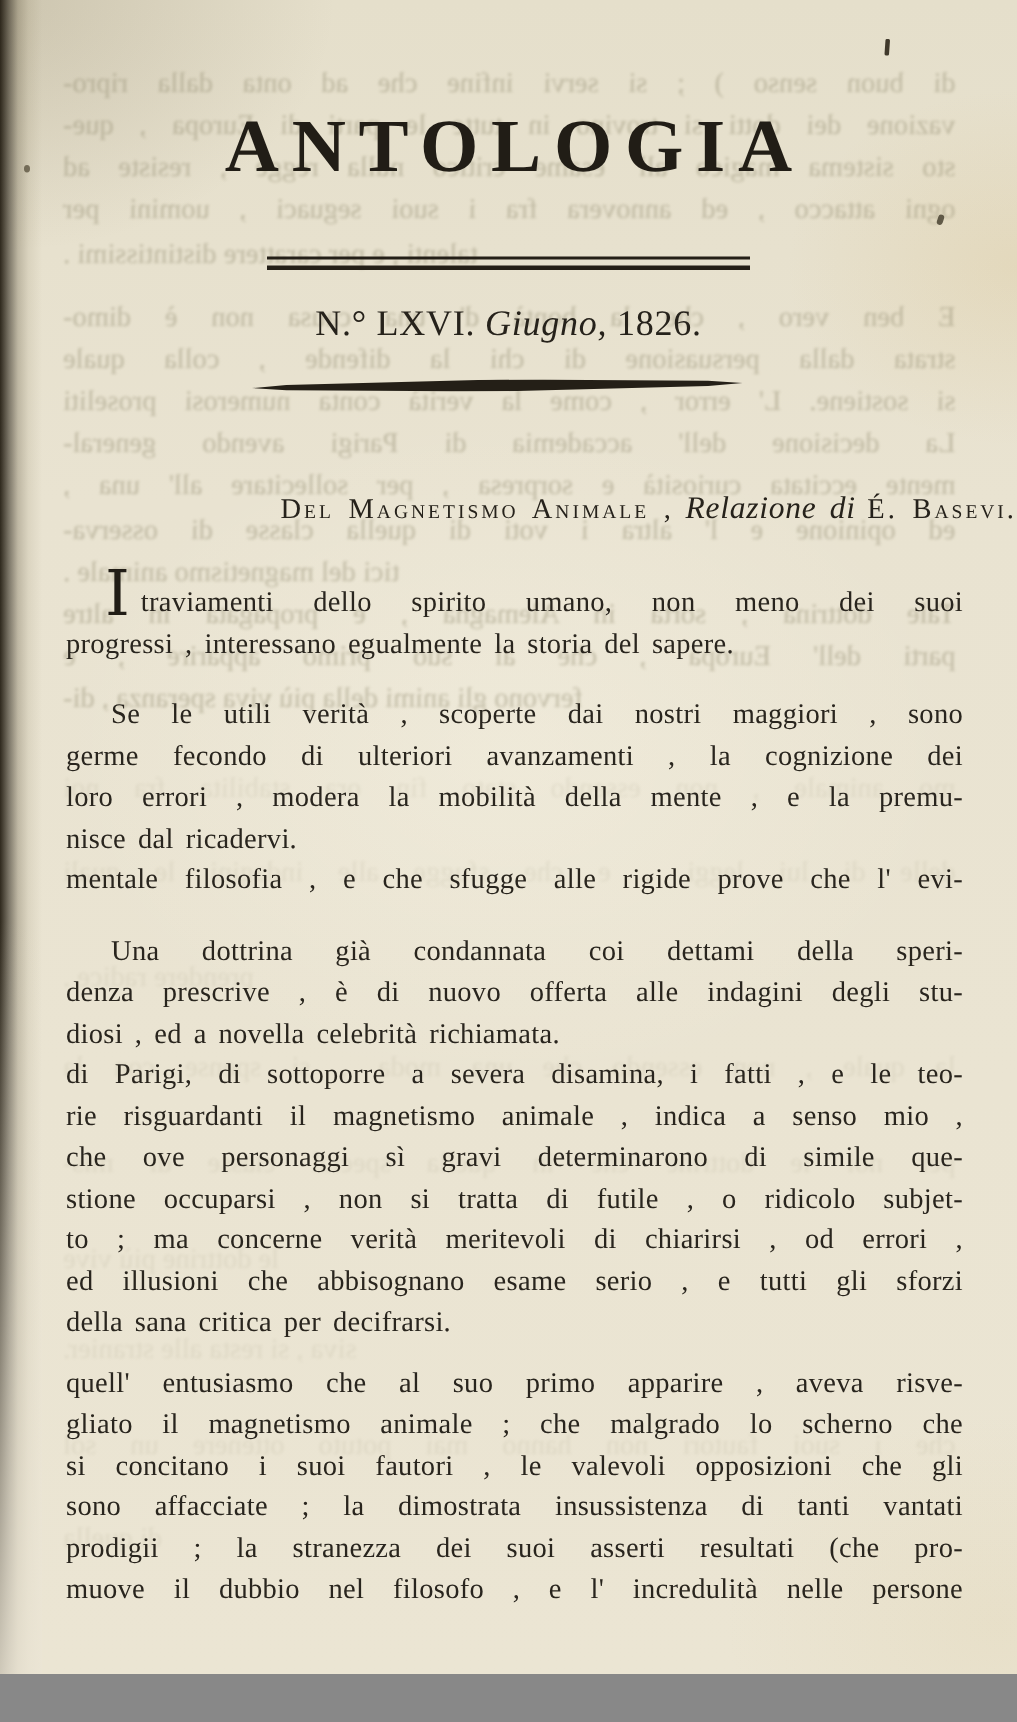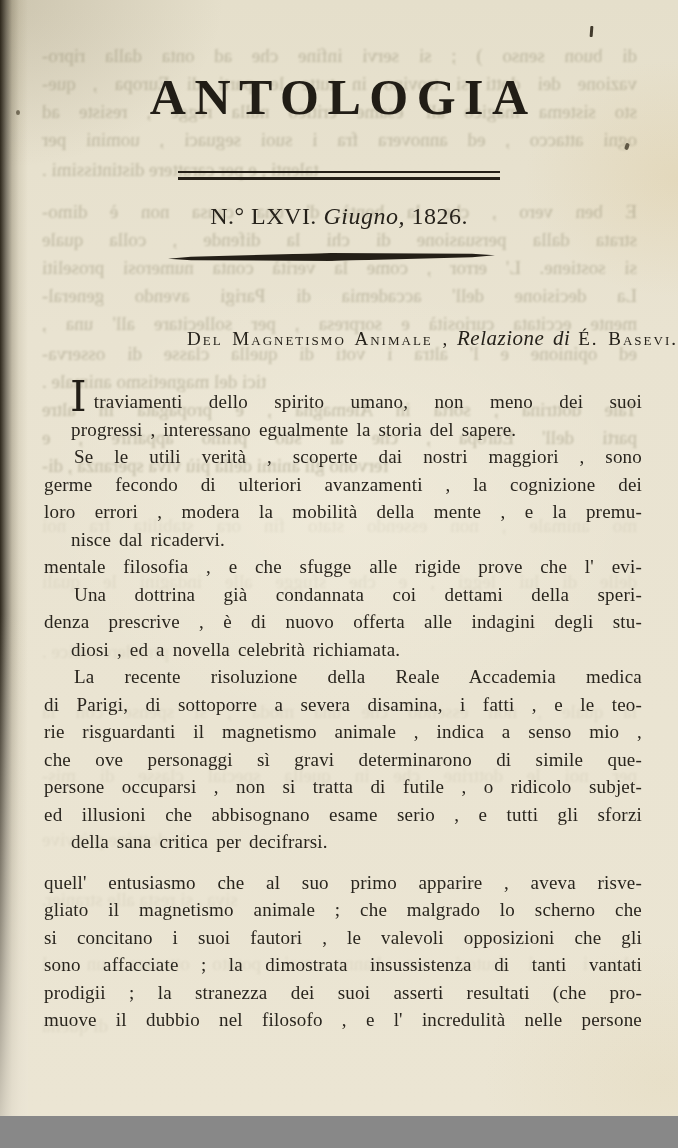--- a/index.html
+++ b/index.html
@@ -65,22 +65,22 @@
   .heading .sc{font-variant:small-caps;letter-spacing:2px;}
   .heading .it{font-style:italic;font-size:21px;letter-spacing:0.5px;}
   .body{
     position:absolute;top:388px;left:44px;width:598px;
     font-size:19px;line-height:27.5px;color:#29251e;
     word-spacing:3px;letter-spacing:0.2px;
   }
   .para{margin:0;}
   .para.gap{margin-top:13px;}
   .bodyline{text-align:justify;text-align-last:justify;height:27.5px;}
-  .bodyline.last{text-align-last:left;margin-left:27px;}
-  .bodyline.indent{text-indent:30px;}
+  .bodyline.last{text-align-last:left;}
+  .bodyline.indent{text-indent:30px;margin-top:20px;}
   .bodyline.dropline{padding-left:26px;}
   .dropcap{
     font-family:"DejaVu Serif","Liberation Serif",serif;
     font-size:42px;line-height:0;vertical-align:-3px;
     margin-right:7px;color:#211d16;
   }
   
   .corner-mark{position:absolute;top:26px;left:590px;width:3px;height:11px;
     background:#413a2c;border-radius:1px;transform:rotate(4deg);z-index:2;}
   .speck-a{position:absolute;top:110px;left:16px;width:4px;height:5px;
@@ -159,25 +159,25 @@
           <div class="bodyline">loro errori , modera la mobilità della mente , e la premu-</div>
           <div class="bodyline last">nisce dal ricadervi.</div>
         </div>
         <div class="para">
           <div class="bodyline">mentale filosofia , e che sfugge alle rigide prove che l' evi-</div>
           <div class="bodyline indent">Una dottrina già condannata coi dettami della speri-</div>
           <div class="bodyline">denza prescrive , è di nuovo offerta alle indagini degli stu-</div>
           <div class="bodyline last">diosi , ed a novella celebrità richiamata.</div>
         </div>
         <div class="para">
-          <div class="bodyline indent">La recente risoluzione della Reale Accademia medica</div>
           <div class="bodyline">di Parigi, di sottoporre a severa disamina, i fatti , e le teo-</div>
           <div class="bodyline">rie risguardanti il magnetismo animale , indica a senso mio ,</div>
           <div class="bodyline">che ove personaggi sì gravi determinarono di simile que-</div>
-          <div class="bodyline">persone occuparsi , non si tratta di futile , o ridicolo subjet-</div>
+          <div class="bodyline">stione occuparsi , non si tratta di futile , o ridicolo subjet-</div>
+          <div class="bodyline">to ; ma concerne verità meritevoli di chiarirsi , od errori ,</div>
           <div class="bodyline">ed illusioni che abbisognano esame serio , e tutti gli sforzi</div>
           <div class="bodyline last">della sana critica per decifrarsi.</div>
         </div>
         <div class="para gap">
           <div class="bodyline">quell' entusiasmo che al suo primo apparire , aveva risve-</div>
           <div class="bodyline">gliato il magnetismo animale ; che malgrado lo scherno che</div>
           <div class="bodyline">si concitano i suoi fautori , le valevoli opposizioni che gli</div>
           <div class="bodyline">sono affacciate ; la dimostrata insussistenza di tanti vantati</div>
           <div class="bodyline">prodigii ; la stranezza dei suoi asserti resultati (che pro-</div>
           <div class="bodyline">muove il dubbio nel filosofo , e l' incredulità nelle persone</div>

